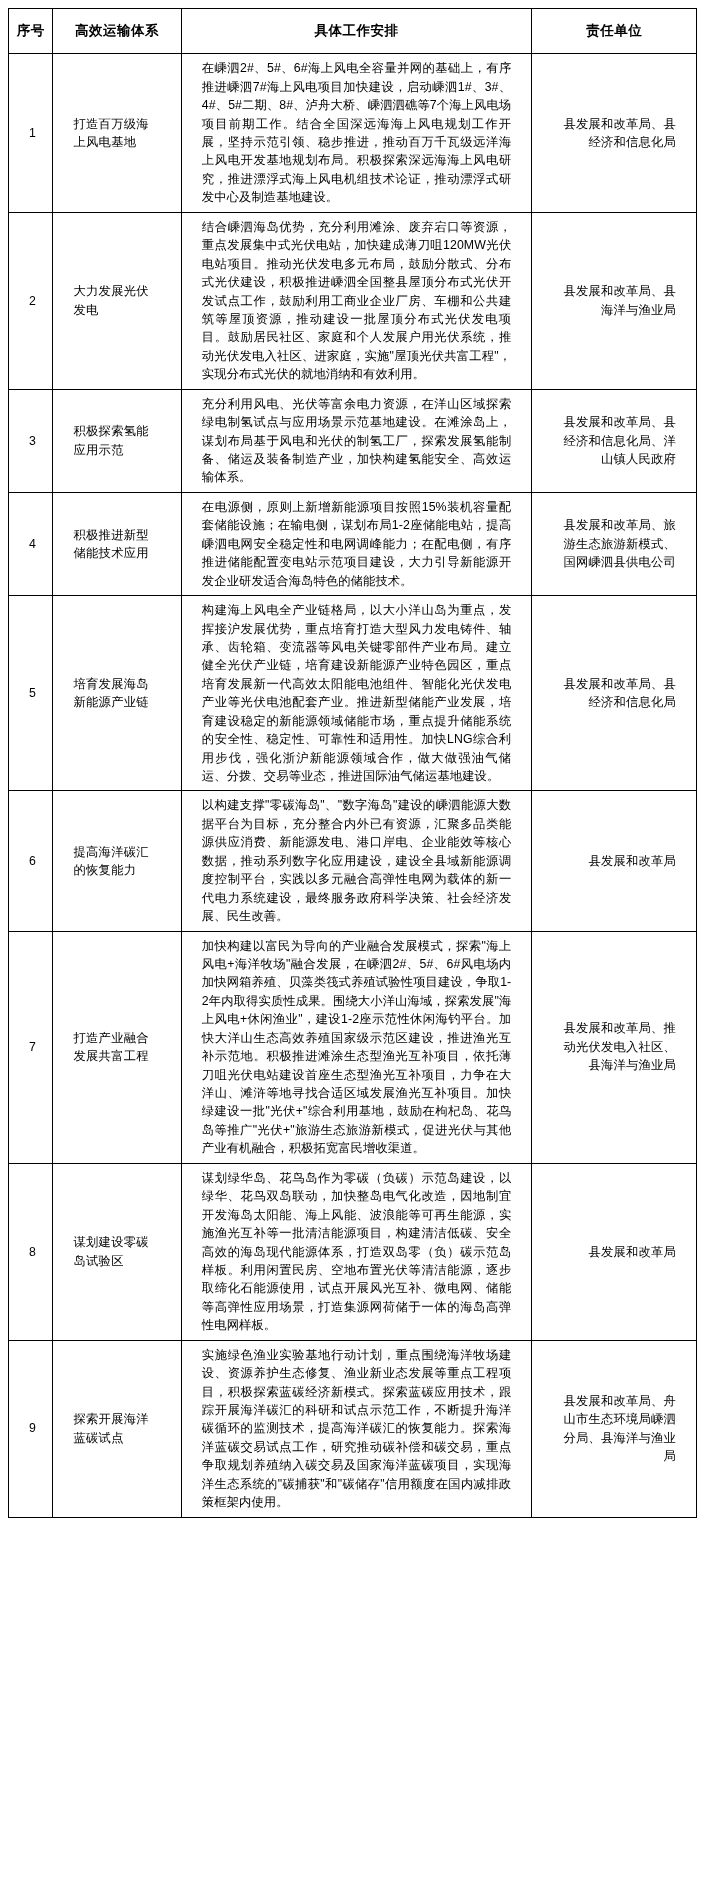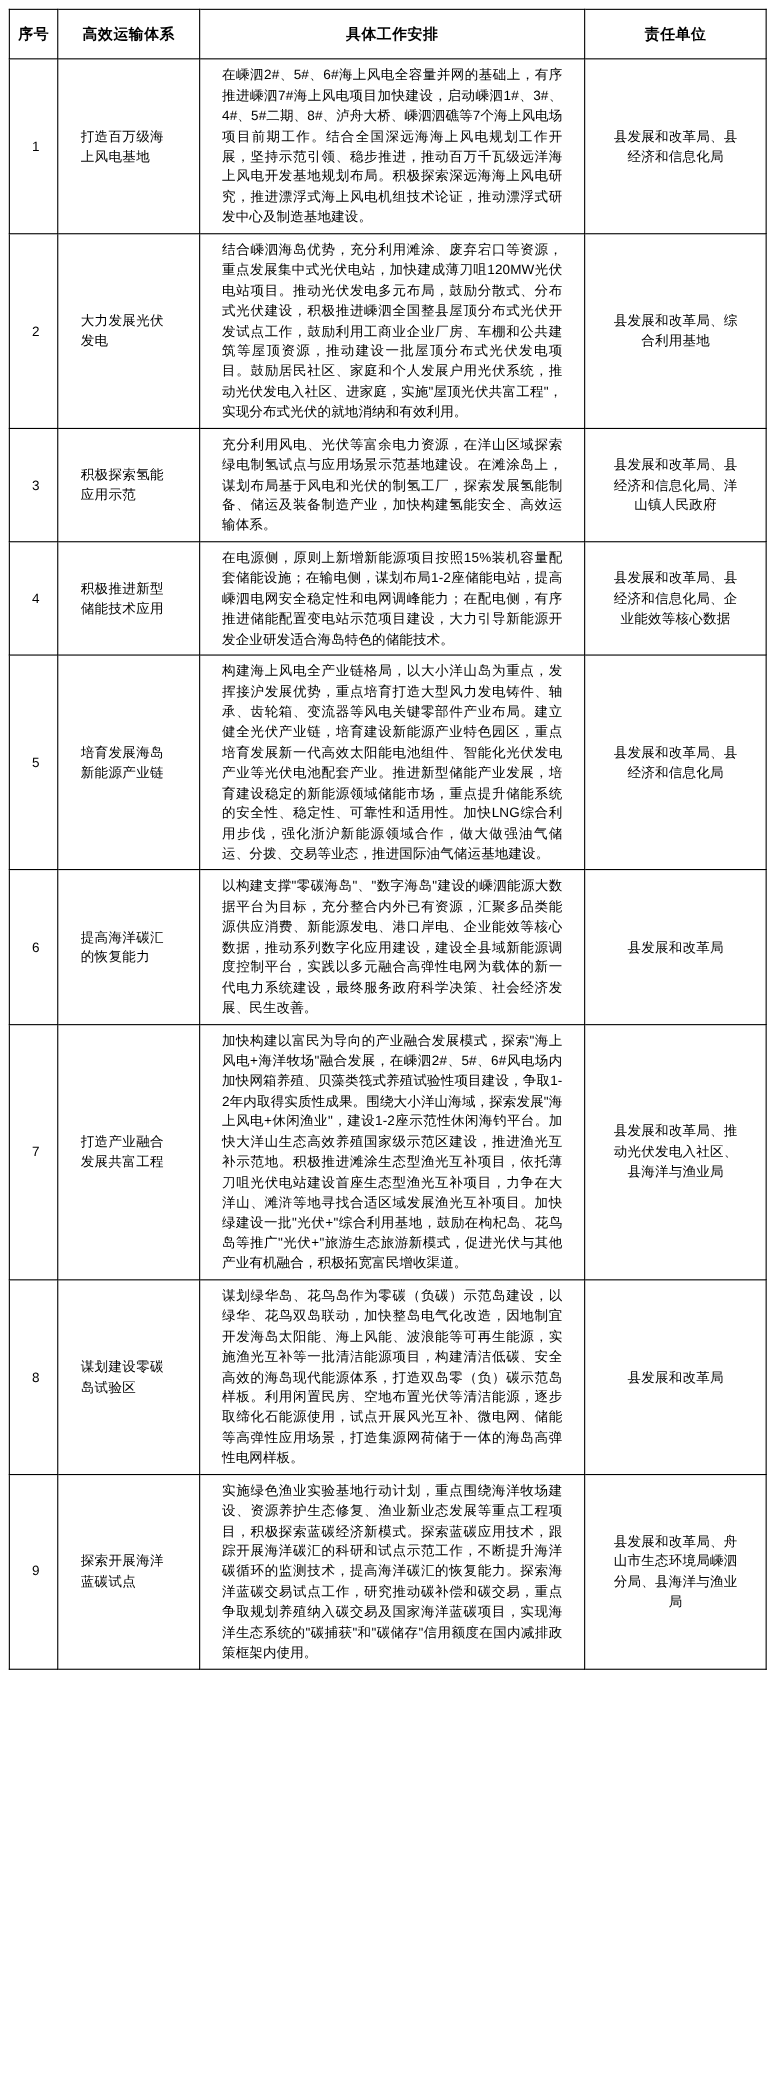--- a/index.html
+++ b/index.html
@@ -58,21 +58,21 @@
     font-size: 12.6px;
     line-height: 1.6;
   }
   td.detail {
     text-align: justify;
     text-justify: inter-ideograph;
     letter-spacing: 0.1px;
     line-height: 1.62;
   }
   td.unit {
-    text-align: center;
+    text-align: right;
     letter-spacing: 0.2px;
     line-height: 1.6;
     font-size: 12.4px;
     font-family: Liberation Serif, serif;
   }
 </style>
 </head>
 <body>
 
 <div class="page">
@@ -95,33 +95,33 @@
       <tr>
         <td class="seq">1</td>
         <td class="item">打造百万级海上风电基地</td>
         <td class="detail">在嵊泗2#、5#、6#海上风电全容量并网的基础上，有序推进嵊泗7#海上风电项目加快建设，启动嵊泗1#、3#、4#、5#二期、8#、泸舟大桥、嵊泗泗礁等7个海上风电场项目前期工作。结合全国深远海海上风电规划工作开展，坚持示范引领、稳步推进，推动百万千瓦级远洋海上风电开发基地规划布局。积极探索深远海海上风电研究，推进漂浮式海上风电机组技术论证，推动漂浮式研发中心及制造基地建设。</td>
         <td class="unit">县发展和改革局、县经济和信息化局</td>
       </tr>
       <tr>
         <td class="seq">2</td>
         <td class="item">大力发展光伏发电</td>
         <td class="detail">结合嵊泗海岛优势，充分利用滩涂、废弃宕口等资源，重点发展集中式光伏电站，加快建成薄刀咀120MW光伏电站项目。推动光伏发电多元布局，鼓励分散式、分布式光伏建设，积极推进嵊泗全国整县屋顶分布式光伏开发试点工作，鼓励利用工商业企业厂房、车棚和公共建筑等屋顶资源，推动建设一批屋顶分布式光伏发电项目。鼓励居民社区、家庭和个人发展户用光伏系统，推动光伏发电入社区、进家庭，实施"屋顶光伏共富工程"，实现分布式光伏的就地消纳和有效利用。</td>
-        <td class="unit">县发展和改革局、综合利用基地</td>
+        <td class="unit">县发展和改革局、县海洋与渔业局</td>
       </tr>
       <tr>
         <td class="seq">3</td>
         <td class="item">积极探索氢能应用示范</td>
         <td class="detail">充分利用风电、光伏等富余电力资源，在洋山区域探索绿电制氢试点与应用场景示范基地建设。在滩涂岛上，谋划布局基于风电和光伏的制氢工厂，探索发展氢能制备、储运及装备制造产业，加快构建氢能安全、高效运输体系。</td>
         <td class="unit">县发展和改革局、县经济和信息化局、洋山镇人民政府</td>
       </tr>
       <tr>
         <td class="seq">4</td>
         <td class="item">积极推进新型储能技术应用</td>
         <td class="detail">在电源侧，原则上新增新能源项目按照15%装机容量配套储能设施；在输电侧，谋划布局1-2座储能电站，提高嵊泗电网安全稳定性和电网调峰能力；在配电侧，有序推进储能配置变电站示范项目建设，大力引导新能源开发企业研发适合海岛特色的储能技术。</td>
-        <td class="unit">县发展和改革局、县经济和信息化局、企业能效等核心数据</td>
+        <td class="unit">县发展和改革局、旅游生态旅游新模式、国网嵊泗县供电公司</td>
       </tr>
       <tr>
         <td class="seq">5</td>
         <td class="item">培育发展海岛新能源产业链</td>
         <td class="detail">构建海上风电全产业链格局，以大小洋山岛为重点，发挥接沪发展优势，重点培育打造大型风力发电铸件、轴承、齿轮箱、变流器等风电关键零部件产业布局。建立健全光伏产业链，培育建设新能源产业特色园区，重点培育发展新一代高效太阳能电池组件、智能化光伏发电产业等光伏电池配套产业。推进新型储能产业发展，培育建设稳定的新能源领域储能市场，重点提升储能系统的安全性、稳定性、可靠性和适用性。加快LNG综合利用步伐，强化浙沪新能源领域合作，做大做强油气储运、分拨、交易等业态，推进国际油气储运基地建设。</td>
         <td class="unit">县发展和改革局、县经济和信息化局</td>
       </tr>
       <tr>
         <td class="seq">6</td>
         <td class="item">提高海洋碳汇的恢复能力</td>

